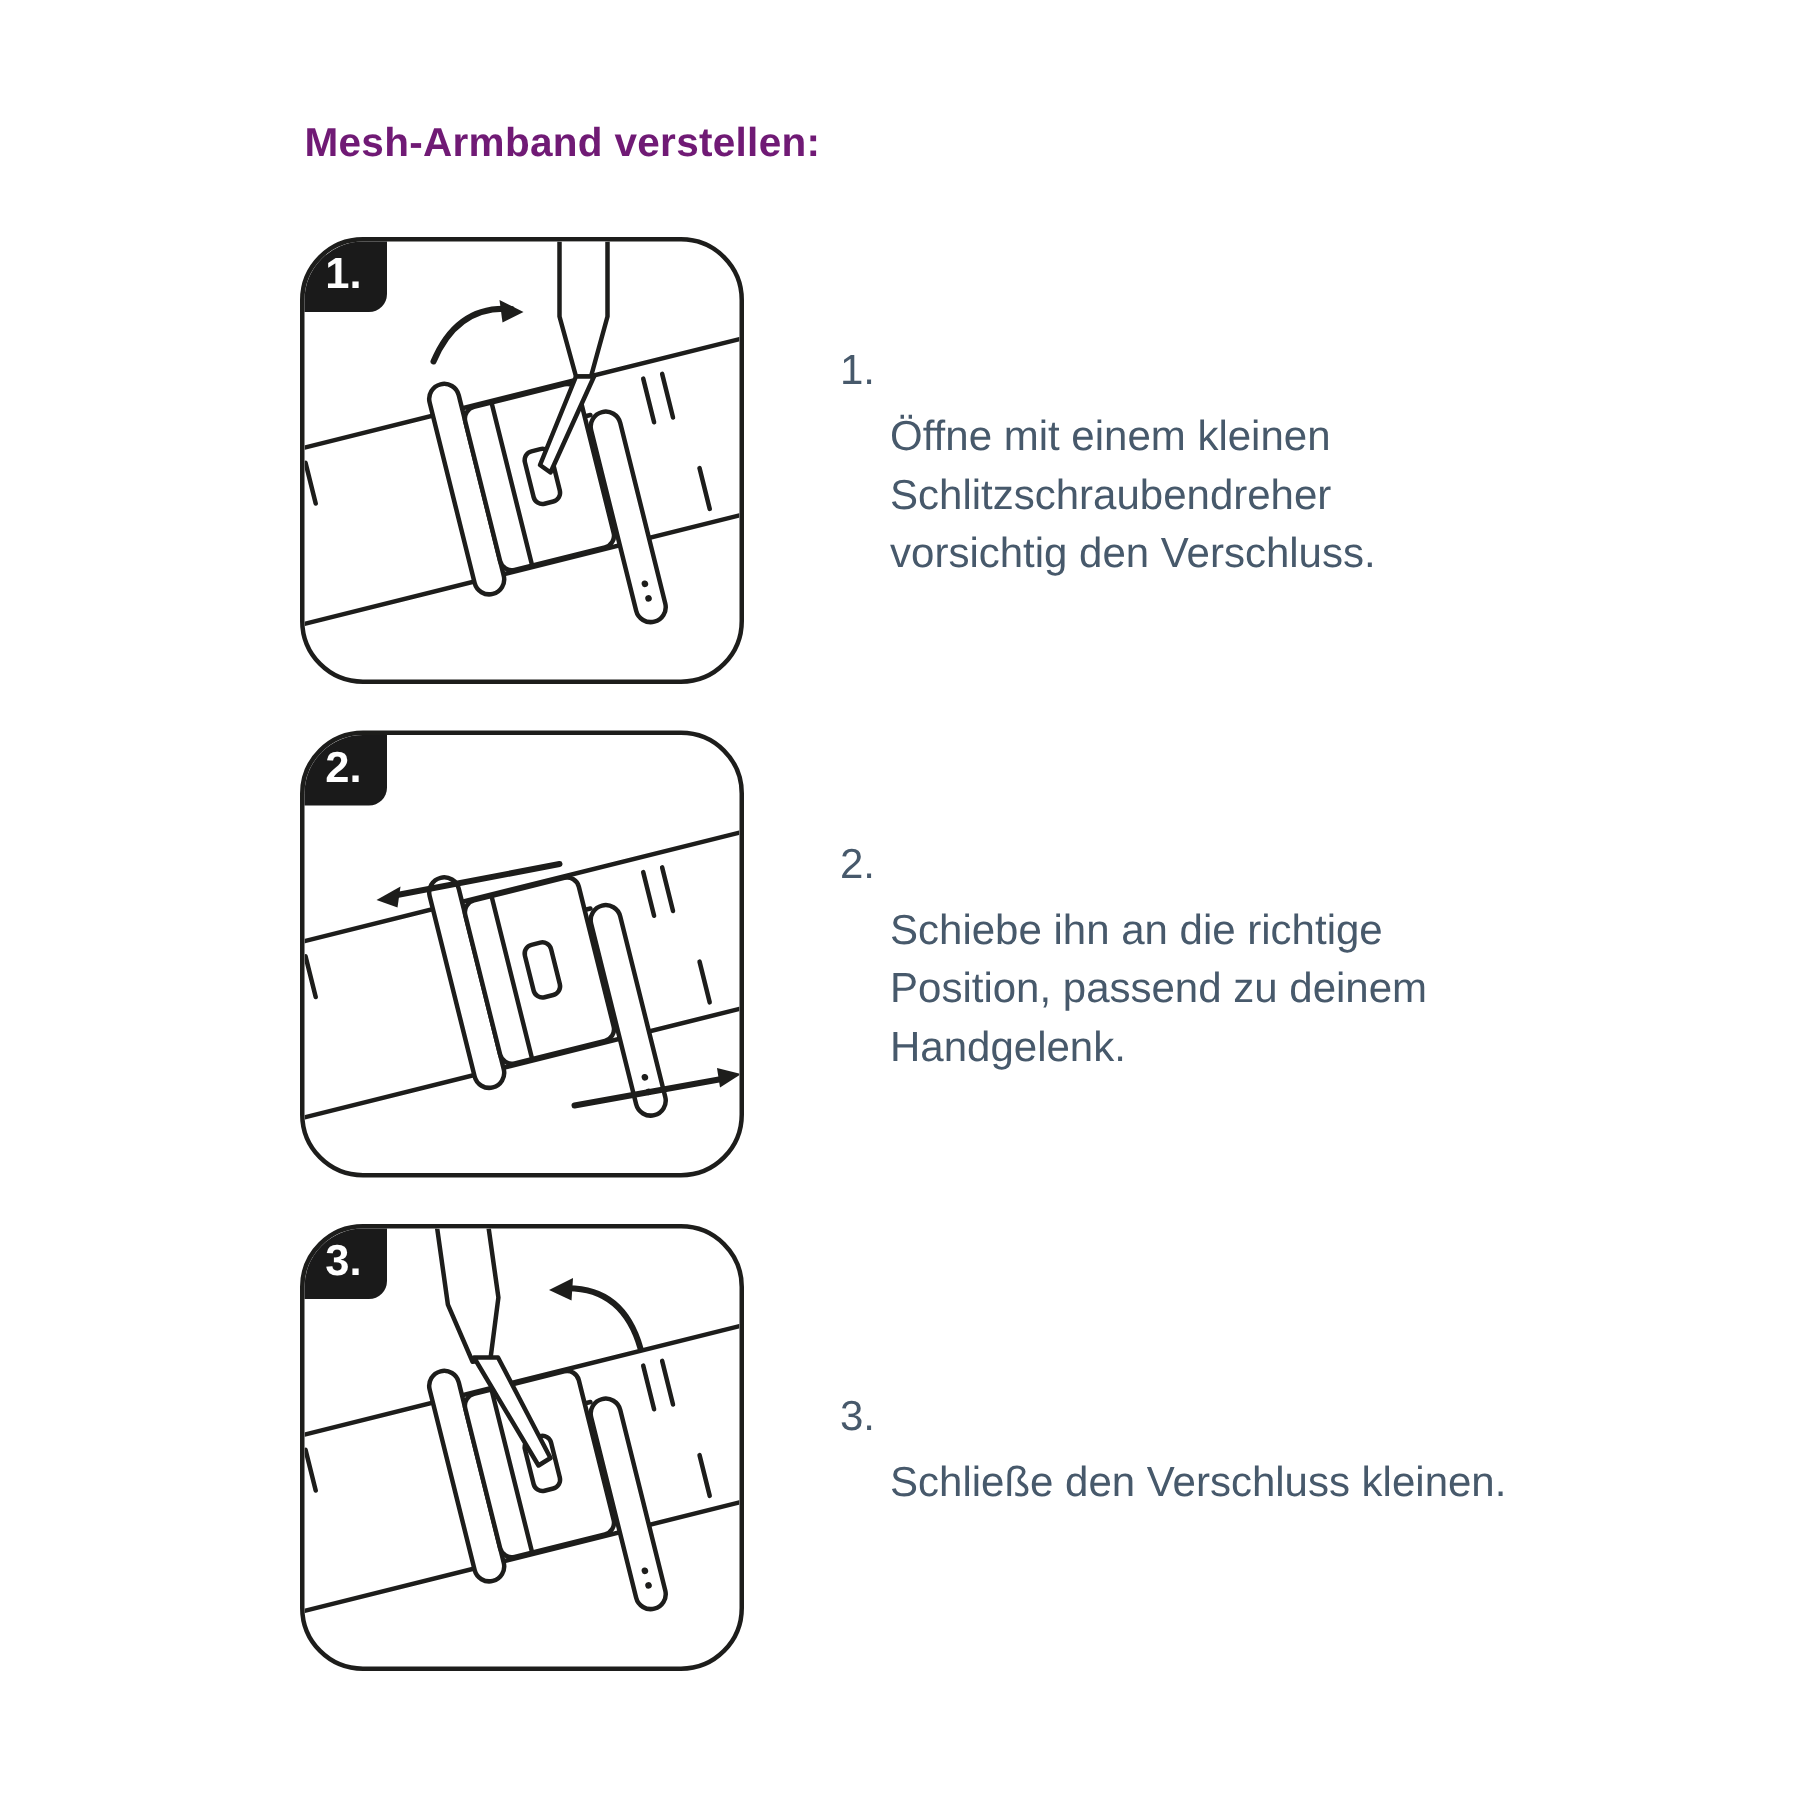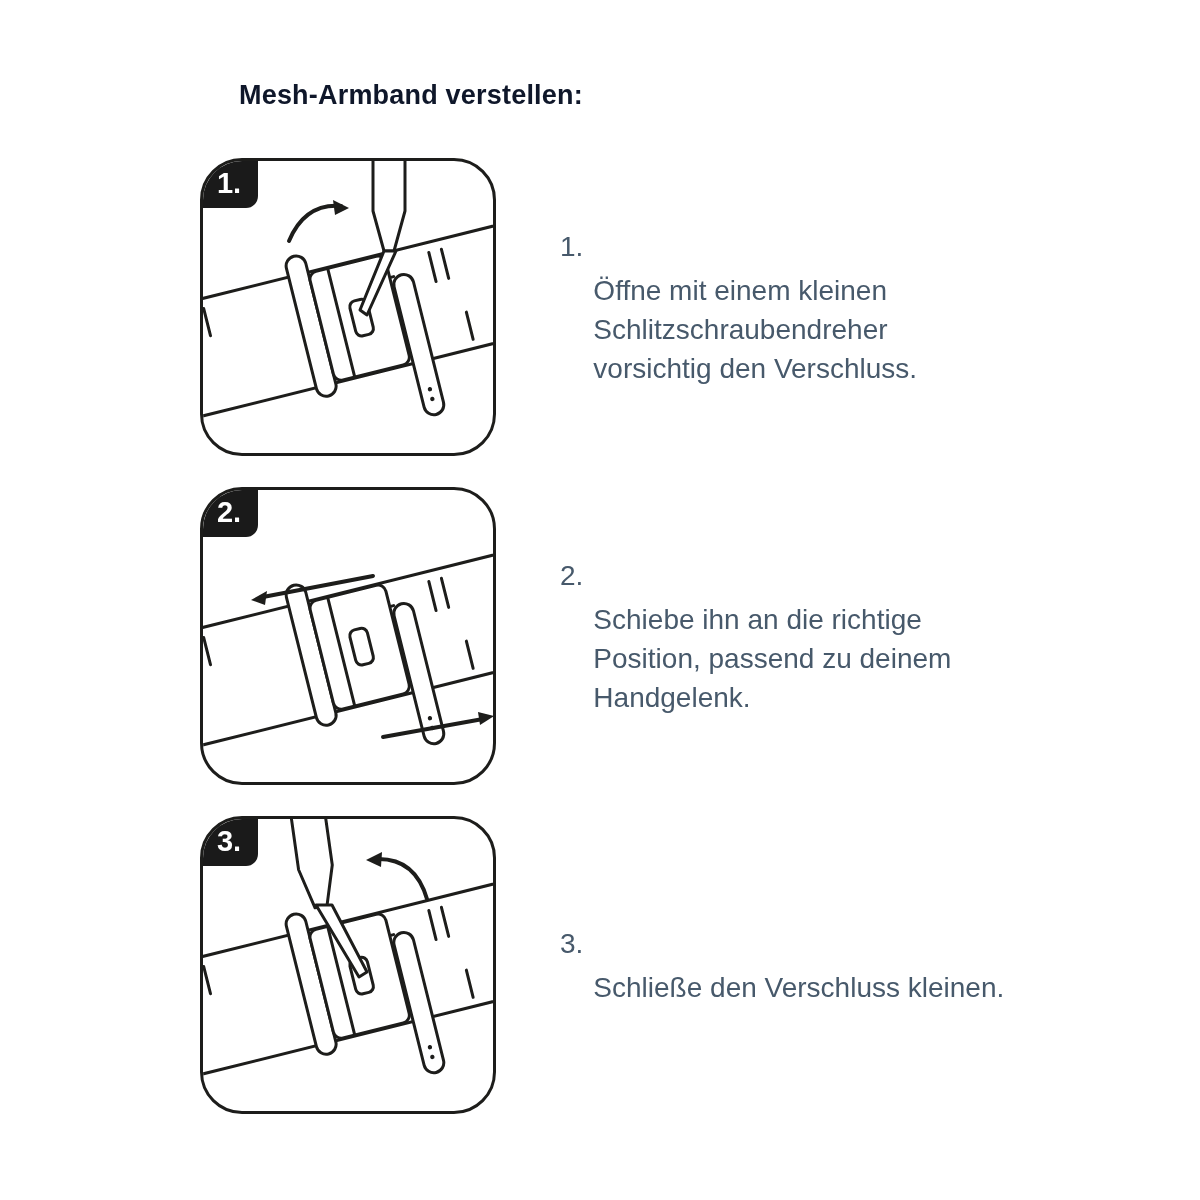--- a/index.html
+++ b/index.html
@@ -8,23 +8,22 @@
     width:1200px;height:1200px;
     background:#ffffff;
     font-family:"Liberation Sans",sans-serif;
     overflow:hidden;
   }
   .page-title{
     position:absolute;
     left:203px;top:80px;
     font-size:27px;
     font-weight:700;
-    color:#0f172a;
+    color:#701a75;
     letter-spacing:0.2px;
-    margin-left:36px;
   }
   .steps{
     position:absolute;
     left:200px;top:158px;
     display:flex;
     flex-direction:column;
     gap:31px;
   }
   .step-row{
     display:flex;

